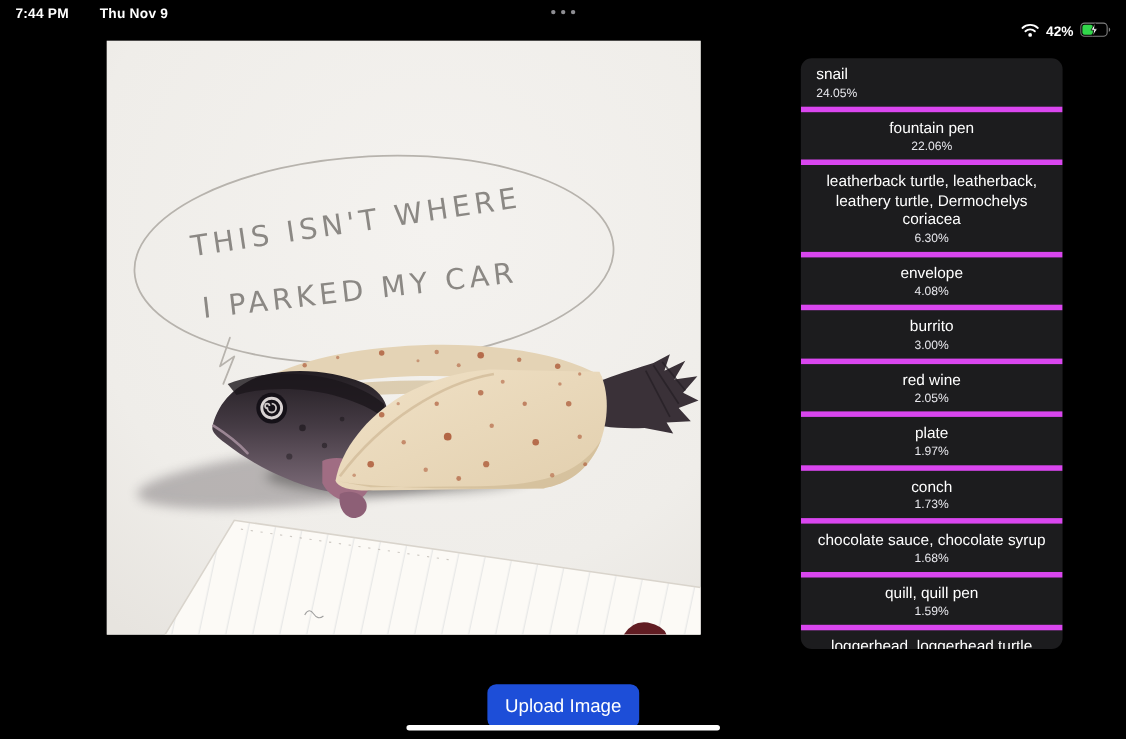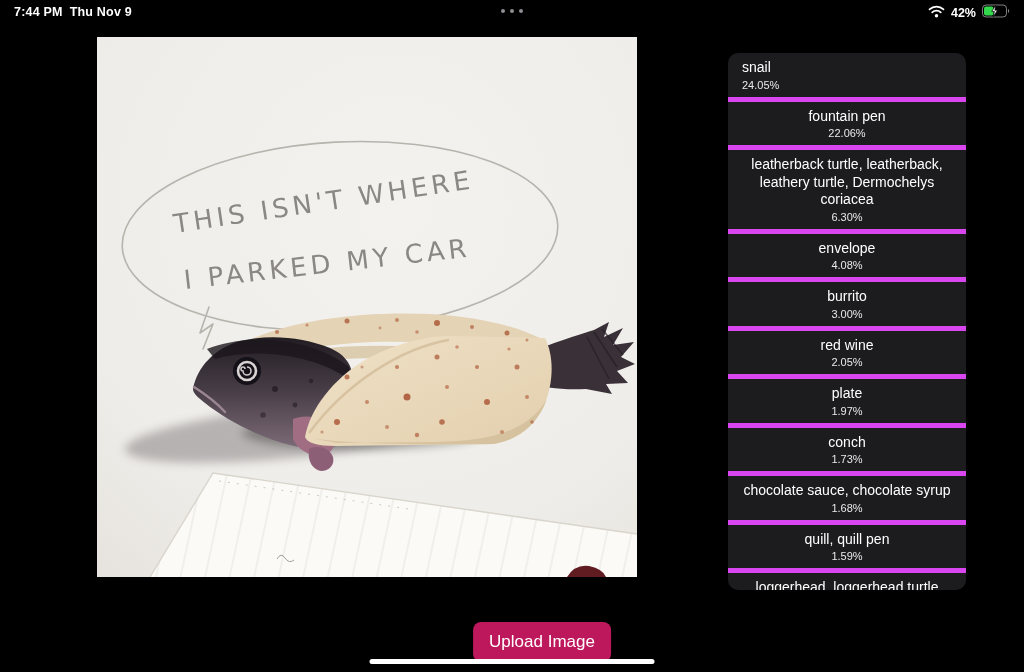--- a/index.html
+++ b/index.html
@@ -4,45 +4,45 @@
 <style>
   html,body{margin:0;padding:0;background:#000;}
   body{
     width:1024px;height:672px;position:relative;overflow:hidden;
     font-family:"Liberation Sans",sans-serif;
     -webkit-font-smoothing:antialiased;color:#fff;
   }
 
   
   .statusbar{position:absolute;top:0;left:0;right:0;height:24px;}
-  .sb-left{position:absolute;left:14px;top:5px;font-size:12.5px;font-weight:700;letter-spacing:.2px;display:flex;gap:7px;}
+  .sb-left{position:absolute;left:14px;top:5px;font-size:12.5px;font-weight:700;letter-spacing:.2px;display:flex;gap:28px;}
   .sb-center{position:absolute;left:50%;top:9px;transform:translateX(-50%);display:flex;gap:5px;}
   .sb-dot{width:4px;height:4px;border-radius:50%;background:#8e8e93;}
-  .sb-right{position:absolute;right:13px;top:4px;display:flex;align-items:center;gap:6px;font-size:12.5px;font-weight:600;}
+  .sb-right{position:absolute;right:13px;top:20px;display:flex;align-items:center;gap:6px;font-size:12.5px;font-weight:600;}
 
   
   .photo{position:absolute;left:97px;top:37px;width:540px;height:540px;background:#f1efec;overflow:hidden;}
   .photo svg{display:block;}
 
   
   .panel{
     position:absolute;left:728px;top:53px;width:238px;height:537px;
     background:#1c1c1e;border-radius:10px;overflow:hidden;
   }
   .pred-row{padding:6px 14px;}
   .pred-row + .pred-row{border-top:5px solid #d946ef;text-align:center;}
   .pred-label{font-size:14px;line-height:17.5px;color:#ffffff;}
   .pred-pct{font-size:11px;line-height:12px;margin-top:2px;color:#e8e8ed;}
 
   
   .upload-btn{
     position:absolute;left:50%;top:622px;transform:translateX(-50%);
-    background:#be185d;color:#fff;border:none;border-radius:8px;
+    background:#1d4ed8;color:#fff;border:none;border-radius:8px;
     height:40px;padding:0 16px;font-size:17px;font-family:"Liberation Sans",sans-serif;
-    display:flex;align-items:center;cursor:pointer;margin-left:30px;
+    display:flex;align-items:center;cursor:pointer;
   }
   .home-indicator{
     position:absolute;left:50%;top:659px;transform:translateX(-50%);
     width:285px;height:5px;border-radius:3px;background:#ffffff;
   }
 
   .hand{font-family:"DejaVu Sans",sans-serif;}
 </style>
 </head>
 <body>

